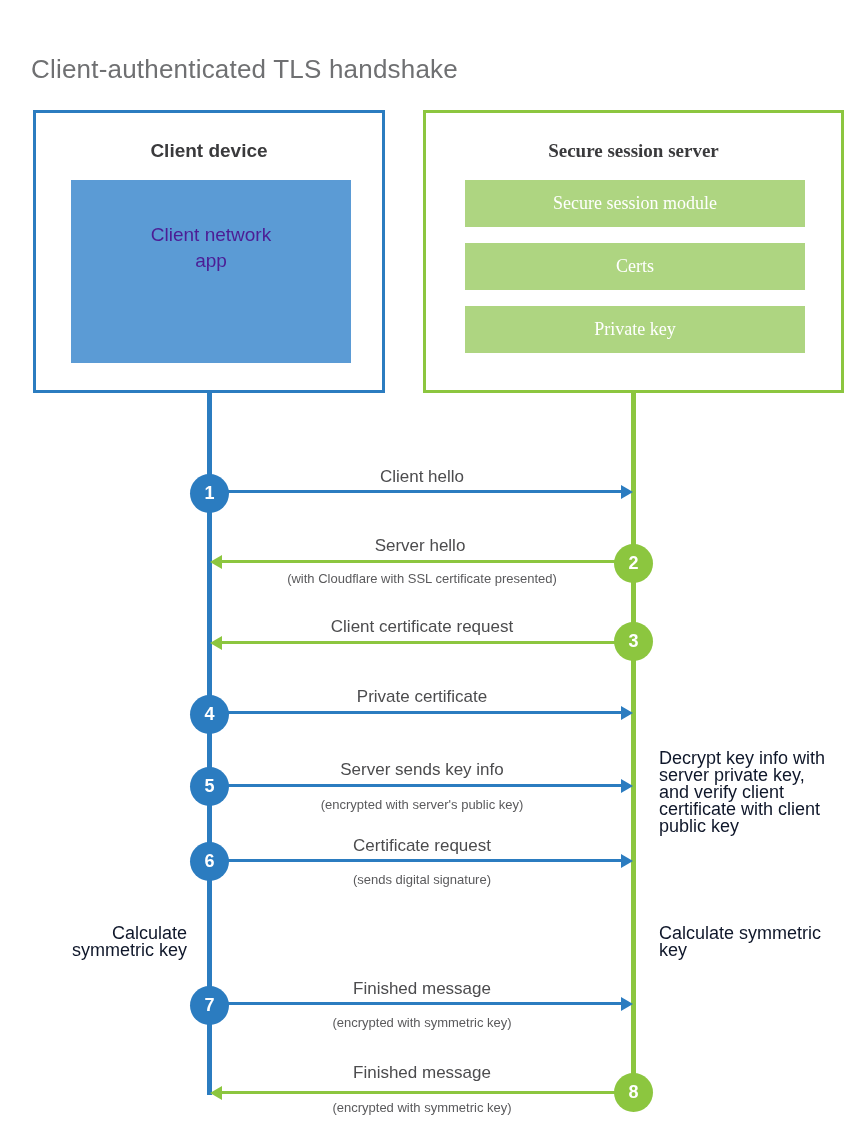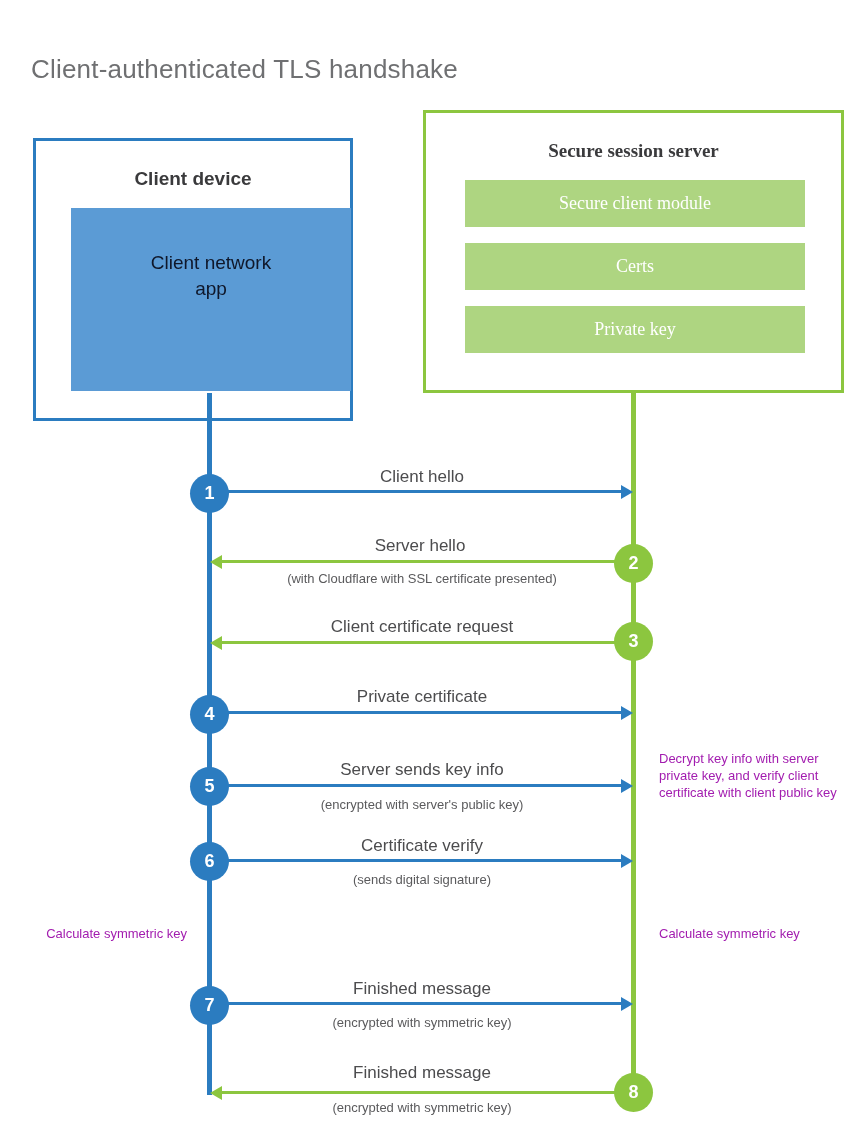--- a/index.html
+++ b/index.html
@@ -11,32 +11,32 @@
   .abs{position:absolute;}
 
   
   #page-title{
     left:31px;top:18px;width:700px;
     font-size:26px;font-weight:400;color:#6f7072;letter-spacing:.2px;margin-top:36px;
   }
 
   
   .actor-box{border-style:solid;border-width:3px;background:#fff;box-sizing:border-box;}
-  #client-box{left:33px;top:110px;width:320px;height:283px;border-color:#2b7cc0;margin-top:28px;}
+  #client-box{left:33px;top:110px;width:352px;height:283px;border-color:#2b7cc0;}
   #server-box{left:423px;top:110px;width:421px;height:283px;border-color:#8cc63f;font-family:Liberation Serif, serif;}
   .actor-title{
     position:absolute;left:0;right:0;top:27px;text-align:center;
     font-size:19px;font-weight:700;color:#3a3a3c;
   }
   #client-app-box{
     position:absolute;left:35px;top:67px;width:280px;height:183px;
     background:#5b9bd5;display:flex;align-items:center;justify-content:center;
   }
   #client-app-label{
-    color:#0f172a;font-size:19px;font-weight:400;text-align:center;
+    color:#4c1d95;font-size:19px;font-weight:400;text-align:center;
     line-height:26px;width:100%;margin-bottom:48px;
   }
   .server-bar{
     position:absolute;left:39px;width:340px;height:47px;background:#aed581;
     display:flex;align-items:center;justify-content:center;
     color:#ffffff;font-size:18px;font-weight:400;
   }
 
   
   .lifeline{position:absolute;width:5px;}
@@ -64,42 +64,42 @@
   .msg-label{
     position:absolute;text-align:center;color:#4c4c4e;
     font-size:17px;font-weight:400;white-space:nowrap;
   }
   .msg-sub{
     position:absolute;text-align:center;color:#5a5a5c;
     font-size:13px;font-weight:400;white-space:nowrap;
   }
 
   
-  .side-note{position:absolute;color:#a21caf;font-size:13px;line-height:17px;}
+  .side-note{position:absolute;color:#0f172a;font-size:18px;line-height:17px;}
   .side-note.right-of-server{left:659px;width:180px;text-align:left;}
   .side-note.left-of-client{left:27px;width:160px;text-align:right;}
 </style>
 </head>
 <body>
 
 <div class="abs" id="page-title">Client-authenticated TLS handshake</div>
 
 <div class="abs actor-box" id="client-box">
   <div class="actor-title">Client device</div>
   <div id="client-app-box">
     <div id="client-app-label">
       <span>Client network</span><br>
       <span>app</span>
     </div>
   </div>
 </div>
 
 <div class="abs actor-box" id="server-box">
   <div class="actor-title">Secure session server</div>
-  <div class="server-bar" style="top:67px;">Secure client module</div>
+  <div class="server-bar" style="top:67px;">Secure session module</div>
   <div class="server-bar" style="top:193px;">Private key</div>
   <div class="server-bar" style="top:130px;">Certs</div>
 </div>
 
 <div class="lifeline" id="client-lifeline"></div>
 <div class="lifeline" id="server-lifeline"></div>
 
 <div class="abs msg-label" style="left:210px;top:467px;width:424px;">Client hello</div>
 <div class="arrow-line blue" style="left:209px;top:490px;width:412px;"></div>
 <div class="arrow-head right blue" style="left:621px;top:485px;"></div>
@@ -120,21 +120,21 @@
 <div class="arrow-line blue" style="left:209px;top:711px;width:412px;"></div>
 <div class="arrow-head right blue" style="left:621px;top:706px;"></div>
 <div class="step-circle blue" style="top:695px;">4</div>
 
 <div class="abs msg-label" style="left:210px;top:760px;width:424px;">Server sends key info</div>
 <div class="arrow-line blue" style="left:209px;top:784px;width:412px;"></div>
 <div class="arrow-head right blue" style="left:621px;top:779px;"></div>
 <div class="abs msg-sub" style="left:210px;top:797px;width:424px;">(encrypted with server's public key)</div>
 <div class="step-circle blue" style="top:767px;">5</div>
 
-<div class="abs msg-label" style="left:210px;top:836px;width:424px;">Certificate verify</div>
+<div class="abs msg-label" style="left:210px;top:836px;width:424px;">Certificate request</div>
 <div class="arrow-line blue" style="left:209px;top:859px;width:412px;"></div>
 <div class="arrow-head right blue" style="left:621px;top:854px;"></div>
 <div class="abs msg-sub" style="left:210px;top:872px;width:424px;">(sends digital signature)</div>
 <div class="step-circle blue" style="top:842px;">6</div>
 
 <div class="abs msg-label" style="left:210px;top:979px;width:424px;">Finished message</div>
 <div class="arrow-line blue" style="left:209px;top:1002px;width:412px;"></div>
 <div class="arrow-head right blue" style="left:621px;top:997px;"></div>
 <div class="abs msg-sub" style="left:210px;top:1015px;width:424px;">(encrypted with symmetric key)</div>
 <div class="step-circle blue" style="top:986px;">7</div>

